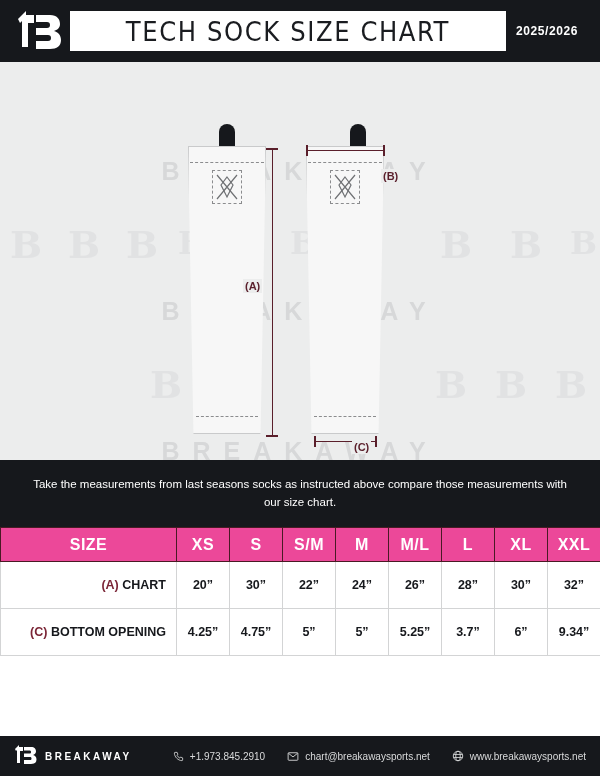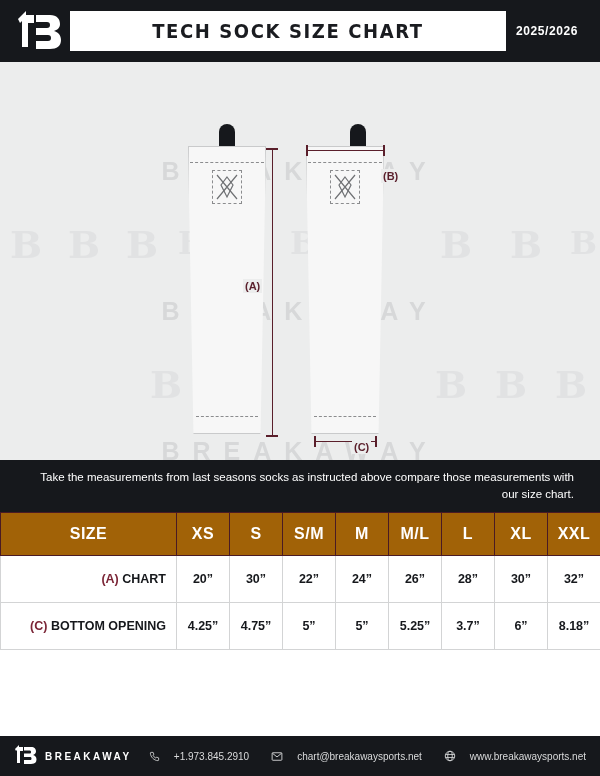--- a/index.html
+++ b/index.html
@@ -34,23 +34,23 @@
   .title-bar {
     flex: 1 1 auto;
     background: #ffffff;
     height: 40px;
     margin: 0 0 0 4px;
     display: flex;
     align-items: center;
     justify-content: center;
   }
   .title-bar .title {
-    font-size: 20px;
+    font-size: 27px;
     letter-spacing: 1.6px;
-    font-weight: bold;
+    font-weight: normal;
     color: #1a1c20;
     font-family: "DejaVu Sans Condensed", "Liberation Sans", sans-serif;
   }
   .season {
     flex: 0 0 auto;
     color: #ffffff;
     font-size: 12px;
     font-weight: bold;
     letter-spacing: 0.6px;
     padding: 0 8px 0 10px;
@@ -137,43 +137,43 @@
     color: #5a1f2b;
     font-size: 11px;
     font-weight: bold;
     background: #eceded;
     padding: 1px 2px;
   }
 
   
   .instruction {
     position: relative;
-    height: 52px;
+    height: 67px;
     background: #16181c;
     color: #ffffff;
     display: flex; align-items: center; justify-content: center;
-    text-align: right;
+    text-align: center;
     font-size: 11.5px;
     line-height: 1.5;
     padding: 0 26px;
   }
 
   
   .table-wrap { padding: 0; }
   table {
     width: 600px;
     border-collapse: collapse;
     table-layout: fixed;
   }
   thead th {
-    background: #a16207;
+    background: #ec4899;
     color: #ffffff;
     font-size: 16px;
     font-weight: bold;
-    height: 43px;
+    height: 34px;
     border: 1px solid #4a1a24;
     letter-spacing: 0.5px;
   }
   tbody td {
     height: 47px;
     border: 1px solid #d3d4d5;
     font-size: 12.5px;
     font-weight: bold;
     color: #16181c;
     text-align: center;
@@ -201,21 +201,21 @@
     display: flex; align-items: center; gap: 7px;
     width: 175px;
   }
   .footer-brand .bname {
     color: #ffffff;
     font-weight: bold;
     letter-spacing: 2.5px;
     font-size: 10px;
   }
   .footer-items { display: flex; align-items: center; gap: 22px; }
-  .f-item { display: flex; align-items: center; gap: 14px; }
+  .f-item { display: flex; align-items: center; gap: 6px; }
   .f-item svg { display: block; }
 </style>
 </head>
 <body>
 
 <div class="page">
 
   <div class="header">
     <div class="brand-logo">
       <svg width="48" height="40" viewBox="0 0 48 40">
@@ -339,21 +339,21 @@
         </tr>
         <tr>
           <td class="rowhead"><span class="mark">(C)</span><span> BOTTOM OPENING</span></td>
           <td>4.25”</td>
           <td>4.75”</td>
           <td>5”</td>
           <td>5”</td>
           <td>5.25”</td>
           <td>3.7”</td>
           <td>6”</td>
-          <td>8.18”</td>
+          <td>9.34”</td>
         </tr>
       </tbody>
     </table>
   </div>
 
   <div class="footer">
     <div class="footer-brand">
       <span>
         <svg width="24" height="20" viewBox="0 0 48 40">
           <path d="M6 4 L18 4 L18 12 L12 12 L12 36 L6 36 Z" fill="#ffffff"></path>

